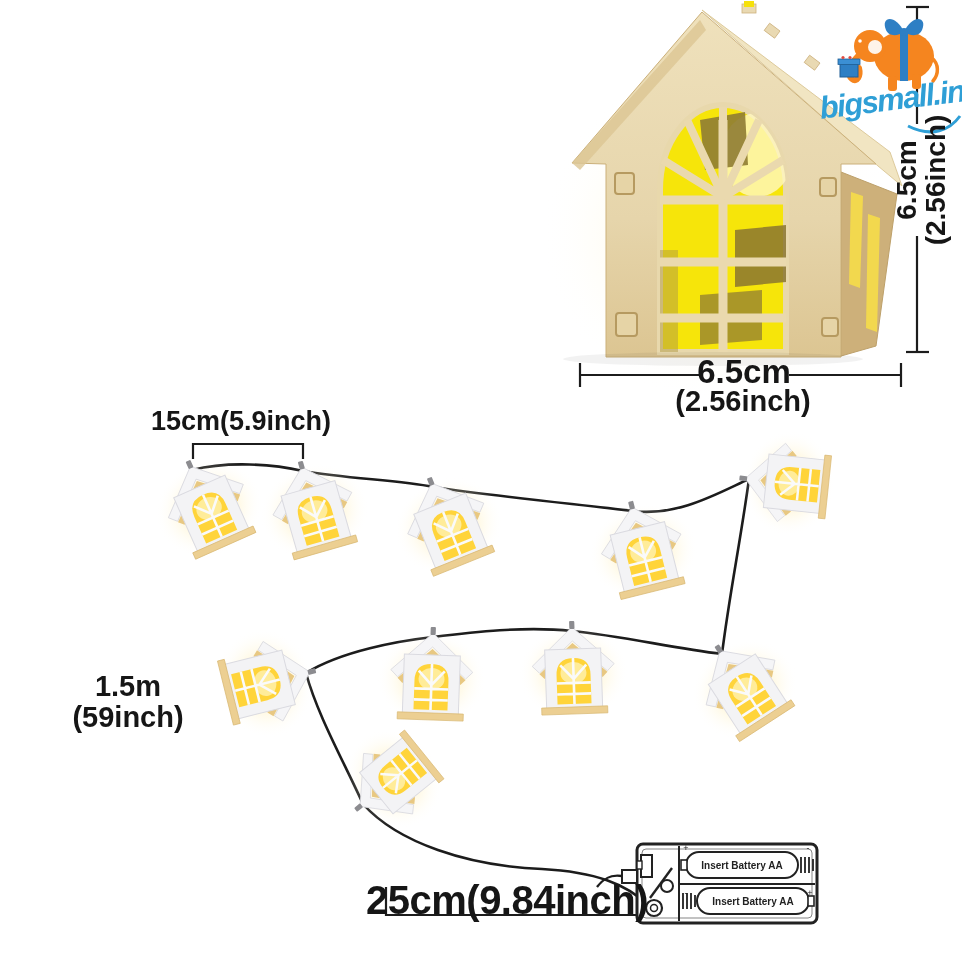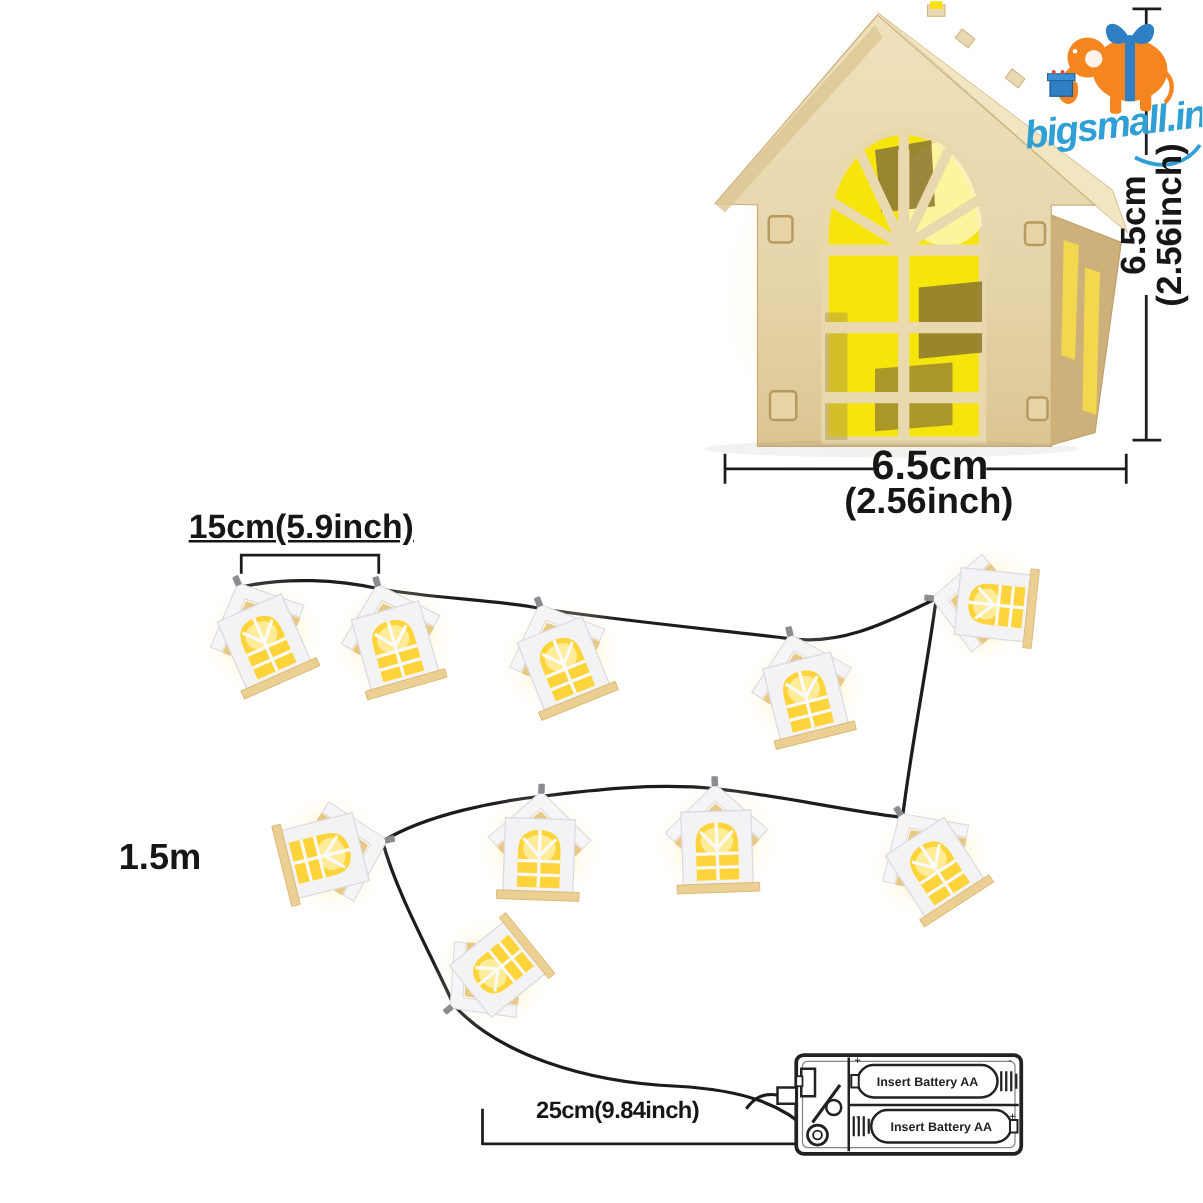--- a/index.html
+++ b/index.html
@@ -1,23 +1,23 @@
 <!DOCTYPE html>
 <html><head>
 <meta charset="utf-8">
 <style>
   html,body{margin:0;padding:0;background:#ffffff;}
   #canvas{position:relative;width:962px;height:962px;background:#ffffff;overflow:hidden;
           font-family:"Liberation Sans",sans-serif;}
   #scene{position:absolute;left:0;top:0;}
   .dim{position:absolute;font-weight:bold;color:#161616;}
   .center{text-align:center;}
-  #spacing-label{left:128px;top:406px;width:226px;font-size:27px;text-decoration:underline;}
+  #spacing-label{left:128px;top:406px;width:226px;font-size:27px;}
   #length-label{left:28px;top:671px;width:200px;font-size:29px;line-height:1.08;}
-  #lead-label{left:366px;top:878px;width:256px;font-size:19px;letter-spacing:-0.5px;}
+  #lead-label{left:366px;top:878px;width:256px;font-size:40px;letter-spacing:-0.5px;}
   #width-label-cm{left:692px;top:353px;width:104px;font-size:33px;}
   #width-label-inch{left:656px;top:385px;width:174px;font-size:29px;}
   #height-label{left:921px;top:180px;transform:translate(-50%,-50%) rotate(-90deg);
                 white-space:nowrap;font-size:28px;line-height:1.04;}
   #brand-name{left:816px;top:82px;width:152px;font-size:31px;font-style:italic;
               font-weight:bold;color:#2f9fd6;transform:rotate(-7deg);letter-spacing:-1.5px;}
 </style>
 </head>
 <body>
 
@@ -192,20 +192,21 @@
   </g>
   <path d="M908,126 C932,138 950,130 960,116" stroke="#2f9fd6" stroke-width="3" fill="none"></path>
 </svg>
 
 <div id="brand-name" class="dim center">bigsmall.in</div>
 
 <div id="spacing-label" class="dim center">15cm(5.9inch)</div>
 
 <div id="length-label" class="dim center">
   <div>1.5m</div>
+  <div>(59inch)</div>
 </div>
 
 <div id="lead-label" class="dim center">25cm(9.84inch)</div>
 
 <div id="width-label-cm" class="dim center">6.5cm</div>
 <div id="width-label-inch" class="dim center">(2.56inch)</div>
 
 <div id="height-label" class="dim center">
   <div>6.5cm</div>
   <div>(2.56inch)</div>

